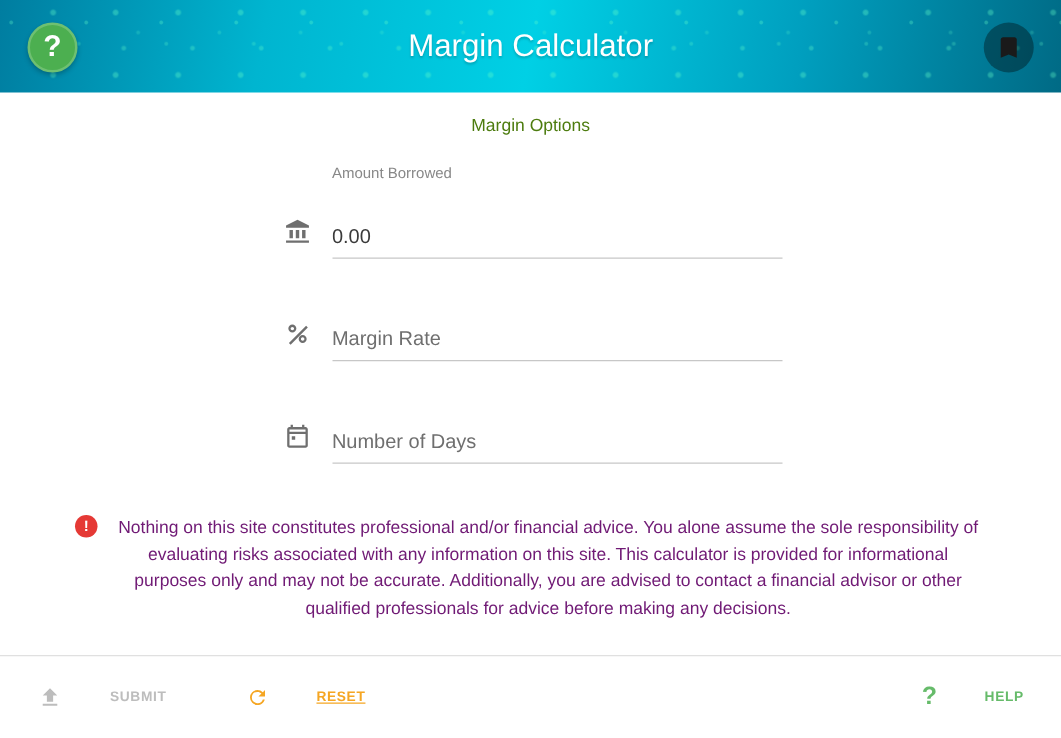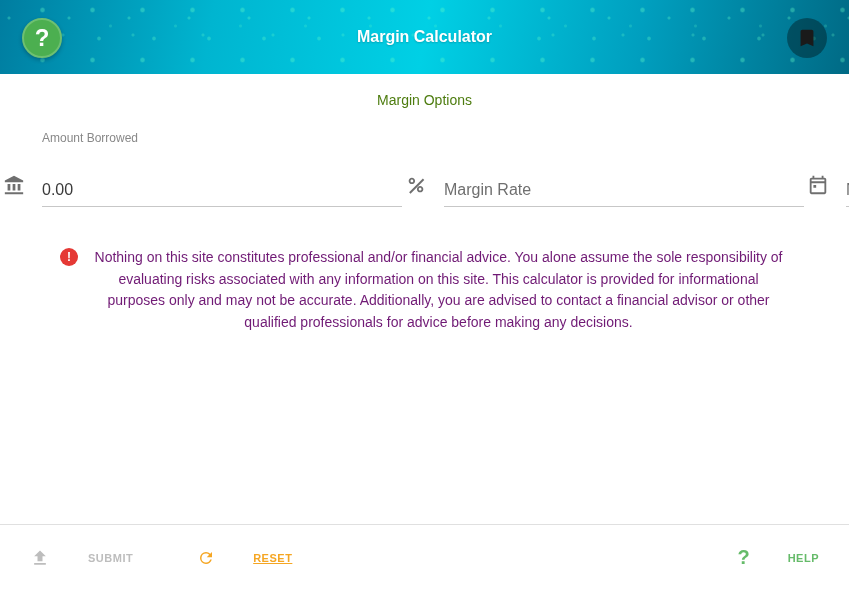--- a/index.html
+++ b/index.html
@@ -27,22 +27,22 @@
         radial-gradient(circle at 15% 30%, rgba(100,255,200,0.3) 1px, transparent 2px),
         radial-gradient(circle at 85% 20%, rgba(100,255,200,0.35) 1.5px, transparent 3px),
         radial-gradient(circle at 90% 50%, rgba(100,255,200,0.25) 1px, transparent 2px),
         radial-gradient(circle at 80% 70%, rgba(100,255,200,0.3) 1.2px, transparent 2.5px),
         radial-gradient(circle at 70% 40%, rgba(100,255,200,0.2) 1px, transparent 2px),
         linear-gradient(100deg, #007da0 0%, #00b5d0 25%, #00d0e5 50%, #009fbf 75%, #006a85 100%);
       background-size: 60px 60px, 50px 50px, 70px 70px, 55px 55px, 65px 65px, 100% 100%;
     }
     .header-title {
       color: #ffffff;
-      font-size: 16px;
-      font-weight: 700;
+      font-size: 25px;
+      font-weight: 400;
       text-shadow: 0 1px 2px rgba(0,0,0,0.2);
     }
     .help-btn {
       position: absolute;
       left: 22px;
       top: 18px;
       width: 40px;
       height: 40px;
       border-radius: 50%;
       background: #4caf50;
@@ -84,22 +84,22 @@
     }
     .subtitle {
       color: #4d7c0f;
       font-size: 14px;
       margin-bottom: 36px;
       text-align: center;
     }
     .form-area {
       width: 100%;
       display: flex;
-      flex-direction: row;
-      align-items: flex-end;
+      flex-direction: column;
+      align-items: center;
     }
     .field-row {
       display: flex;
       align-items: flex-end;
       margin-bottom: 46px;
     }
     .field-icon {
       width: 28px;
       height: 28px;
       color: #6f6f6f;

